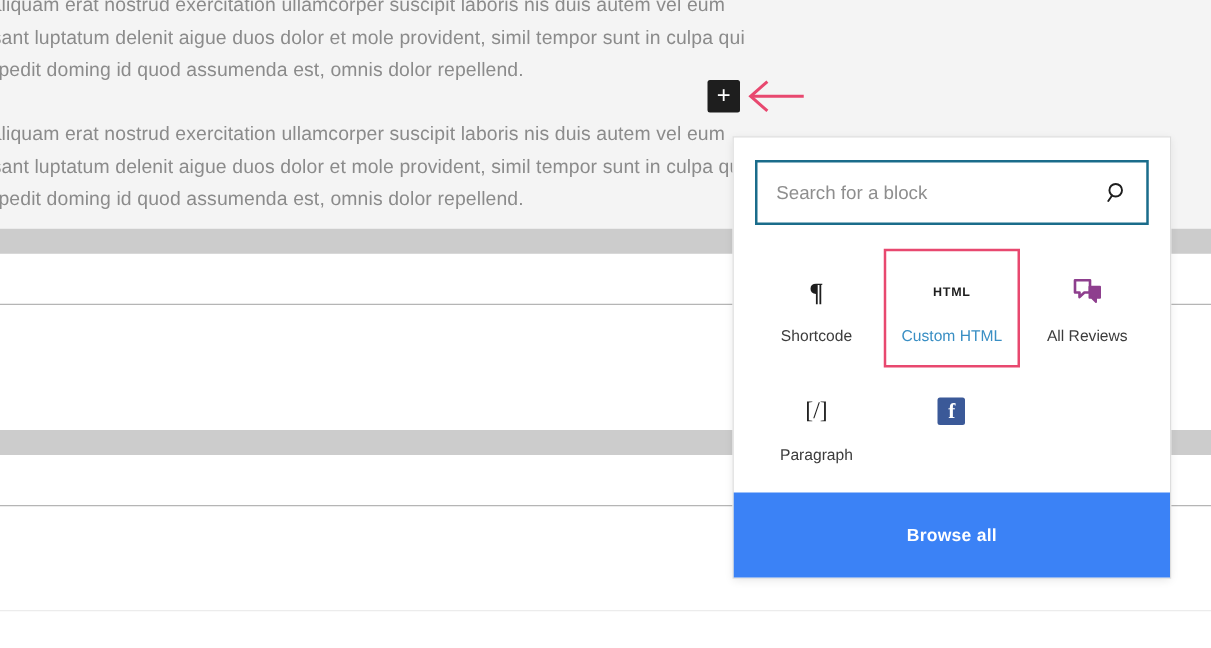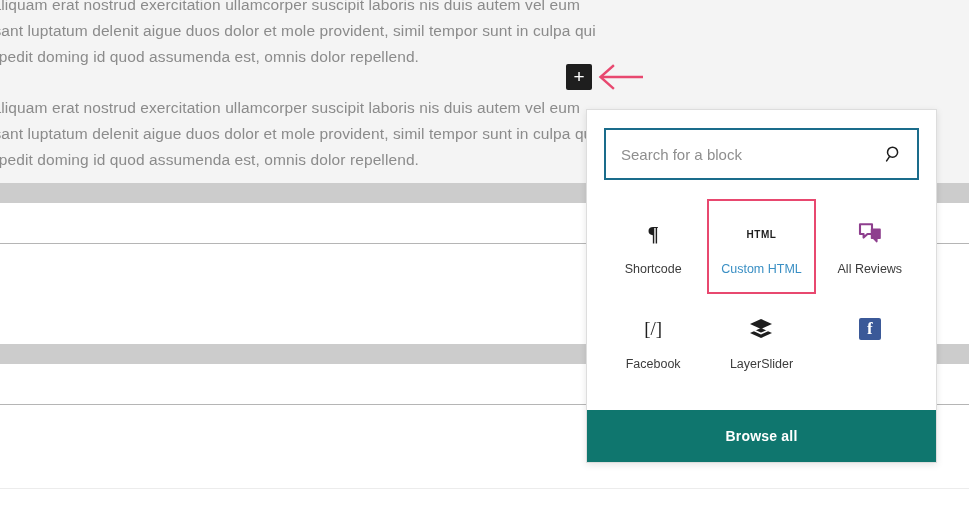--- a/index.html
+++ b/index.html
@@ -206,22 +206,22 @@
     color: #ffffff;
     font-family: "Liberation Serif", serif;
     font-weight: bold;
     font-size: 17px;
     line-height: 22px;
     text-align: center;
     border-radius: 2px;
   }
 
   #browse-all {
-    height: 52px;
-    background: #0f766e;
+    height: 68px;
+    background: #3b82f6;
     color: #ffffff;
     border: none;
     width: 100%;
     font-family: "Liberation Sans", sans-serif;
     font-size: 14px;
     font-weight: bold;
     cursor: pointer;
     letter-spacing: .2px;
   }
 </style>
@@ -289,33 +289,23 @@
         <svg width="24" height="22" viewBox="0 0 24 22">
           <path d="M2 1.2 H14 V11 H9.5 L5.6 14.6 V11 H2 Z" fill="none" stroke="#8e3f8e" stroke-width="2.1" stroke-linejoin="round"></path>
           <path d="M13.6 6.4 H22 V15.2 H18.8 V18.6 L15.4 15.2 H13.6 Z" fill="#8e3f8e" stroke="#8e3f8e" stroke-width="1.6" stroke-linejoin="round"></path>
         </svg>
       </span>
       <span class="block-label">All Reviews</span>
     </div>
 
     <div class="block-item">
       <span class="block-icon icon-shortcode">[/]</span>
-      <span class="block-label">Facebook</span>
-    </div>
-
-    <div class="block-item">
-      <span class="block-icon">
-        <svg width="26" height="24" viewBox="0 0 26 24">
-          <path d="M13 2 L24 7 L13 12 L2 7 Z" fill="#1e1e1e"></path>
-          <path d="M13 11 L24 16 L13 21 L2 16 Z" fill="#1e1e1e"></path>
-          <path d="M2 11.5 L13 16.5 L24 11.5" fill="none" stroke="#ffffff" stroke-width="1.6"></path>
-        </svg>
-      </span>
-      <span class="block-label">LayerSlider</span>
-    </div>
+      <span class="block-label">Paragraph</span>
+    </div>
+
 
     <div class="block-item">
       <span class="block-icon">
         <span class="fb-icon">f</span>
       </span>
     </div>
 
   </div>
 
   <button id="browse-all">Browse all</button>

